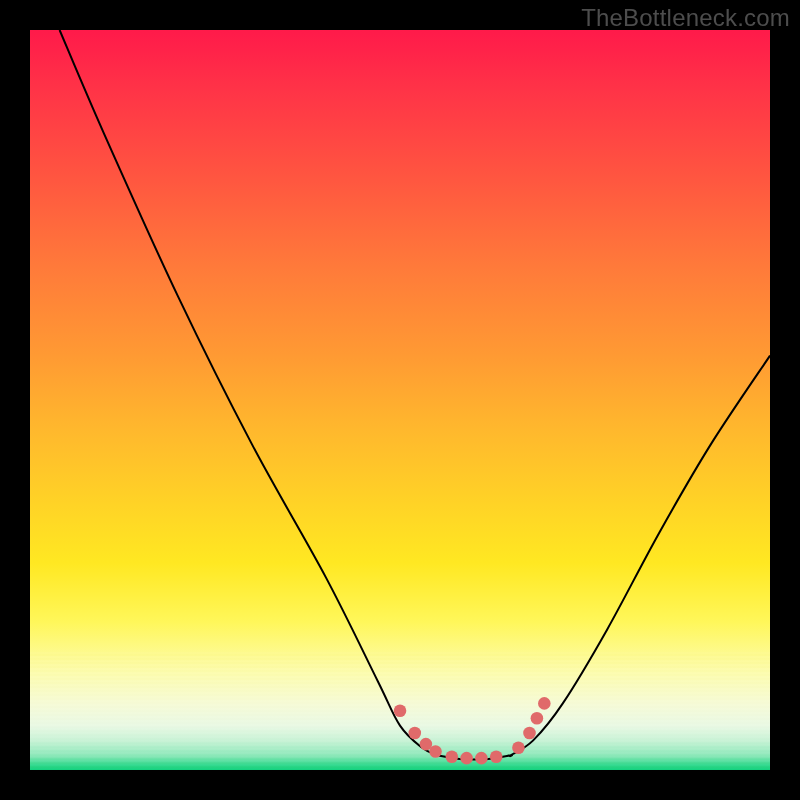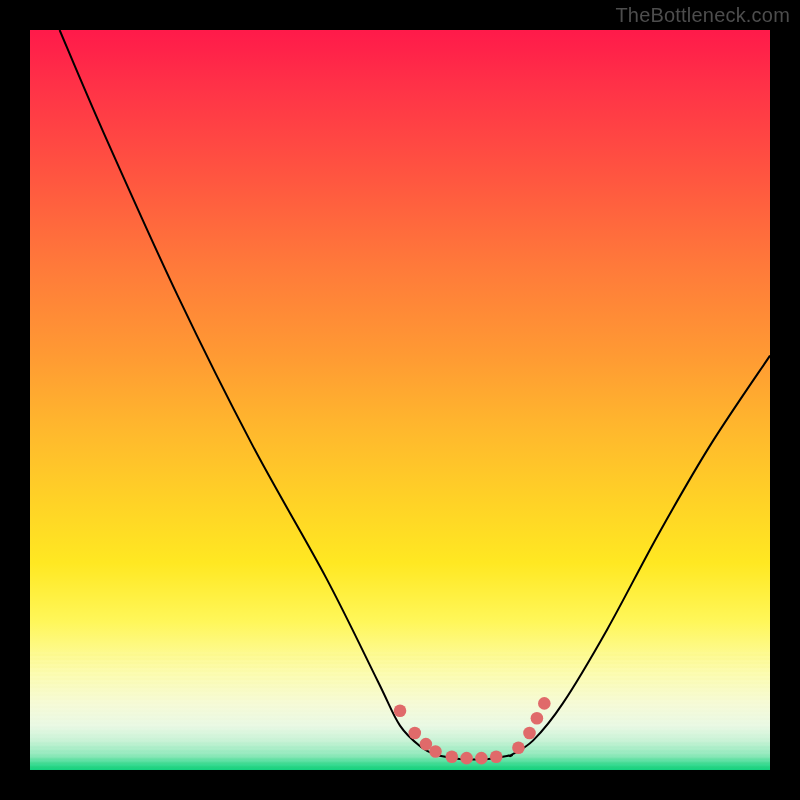--- a/index.html
+++ b/index.html
@@ -69,21 +69,21 @@
     position: absolute;
     inset: 0;
     width: 100%;
     height: 100%;
   }
   .watermark {
     position: absolute;
     top: 4px;
     right: 10px;
     color: #4d4d4d;
-    font-size: 20px;
+    font-size: 24px;
     font-weight: 500;
     letter-spacing: 0.2px;
   }
 </style>
 </head>
 <body>
 
 <div class="frame">
   <div class="watermark">TheBottleneck.com</div>
 

